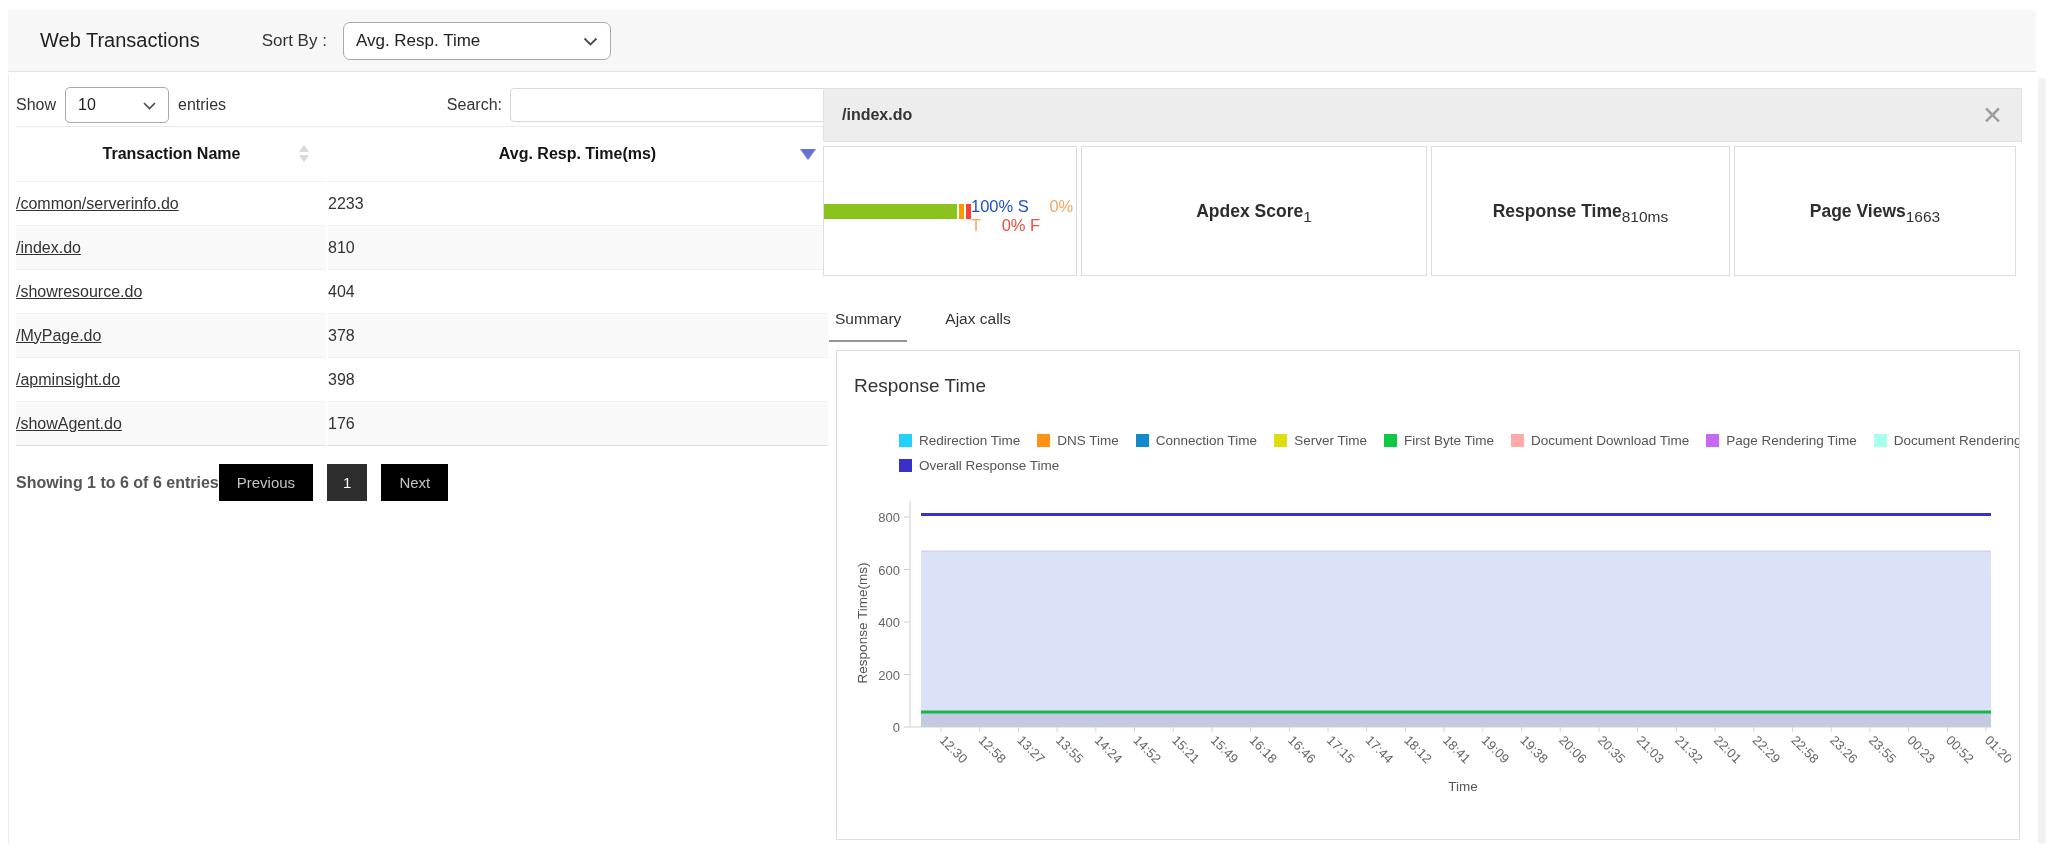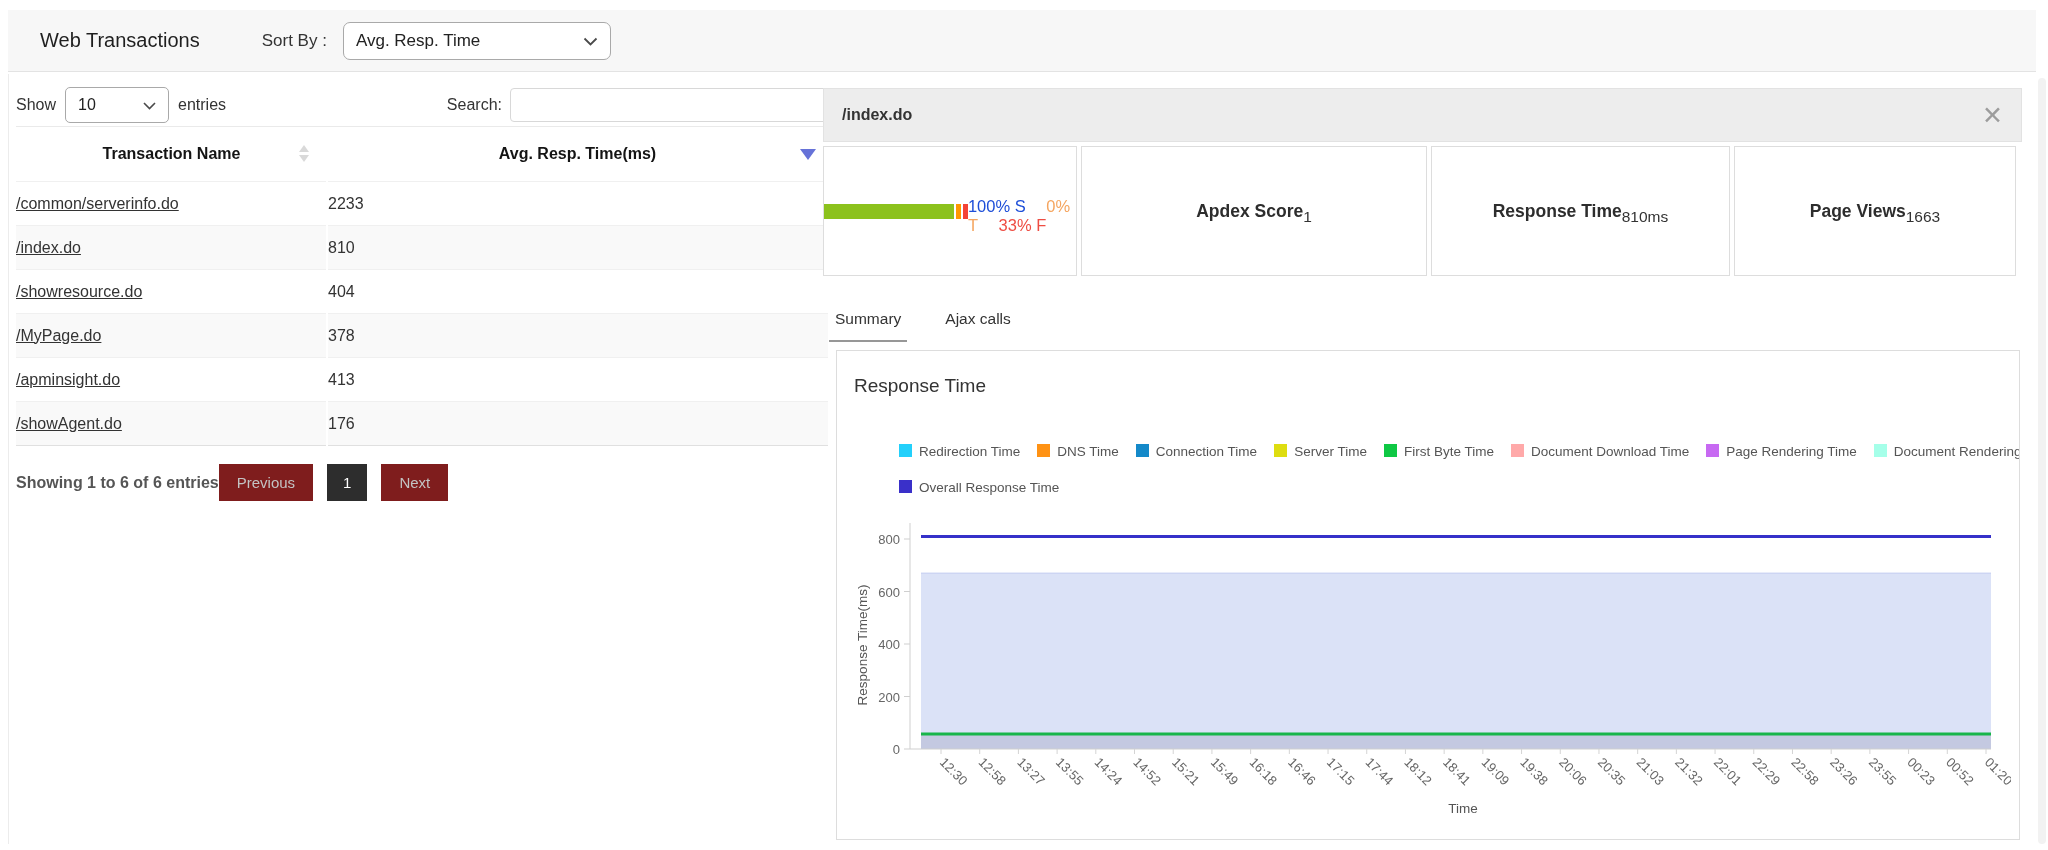--- a/index.html
+++ b/index.html
@@ -43,21 +43,21 @@
   table.txn td{height:43px;padding:0;}
   table.txn tbody tr{border-top:1px solid #f0f0f0;}
   table.txn tbody tr.even td{background:#f9f9f9;}
   td.cell-name{padding-left:4px;}
   td.cell-val{padding-left:6px;border-left:2px solid #fff;}
   a.txn-link{color:#333;text-decoration:underline;cursor:pointer;}
 
   .table-footer{margin-top:18px;display:flex;justify-content:flex-start;align-items:center;}
   .table-info{font-size:16px;font-weight:bold;color:#555;}
   .pagination{display:flex;align-items:center;margin-right:22px;}
-  .page-btn{font-size:15px;color:#c3c3c3;background:#7f1d1d;padding:10px 18px;cursor:default;}
+  .page-btn{font-size:15px;color:#c3c3c3;background:#000000;padding:10px 18px;cursor:default;}
   .page-current{font-size:15px;background:#2d2d2d;color:#fff;margin:0 14px;padding:10px 16px;cursor:pointer;}
 
   
   .right-panel{position:absolute;left:823px;top:88px;width:1199px;}
   .panel-header{height:54px;background:#ededed;border:1px solid #e2e2e2;box-sizing:border-box;
     display:flex;align-items:center;padding:0 18px;}
   .panel-title{font-weight:bold;font-size:16px;color:#333;}
   .close-x{margin-left:auto;color:#9c9c9c;font-size:25px;line-height:1;cursor:pointer;font-weight:bold;}
 
   .cards{display:flex;gap:4px;margin-top:4px;}
@@ -78,21 +78,21 @@
 
   .tabs{margin-top:34px;display:flex;padding-left:6px;}
   .tab{font-size:15.5px;color:#333;padding:0 6px 12px;margin-right:32px;cursor:pointer;}
   .tab.active{border-bottom:2px solid #979797;}
 
   .chart-box{border:1px solid #ddd;margin:8px 2px 0 13px;height:490px;box-sizing:border-box;
     background:#fff;overflow:hidden;}
   .chart-title{font-size:19px;color:#333;margin:24px 0 0 17px;}
   .legend{margin:36px 0 0 62px;font-size:13.5px;color:#555;}
   .legend-row{display:flex;align-items:center;margin-bottom:10px;}
-  .legend-item{display:flex;align-items:flex-start;margin-right:17px;cursor:pointer;white-space:nowrap;margin-top:11px;}
+  .legend-item{display:flex;align-items:center;margin-right:17px;cursor:pointer;white-space:nowrap;}
   .legend-swatch{width:13px;height:13px;margin-right:7px;flex:0 0 auto;}
   #chart-svg{display:block;margin-left:14px;margin-top:2px;}
 </style>
 </head>
 <body>
 
 <div class="page-left-border"></div>
 <div class="scrollbar-track"></div>
 
 <div class="topbar">
@@ -156,21 +156,21 @@
         <tr class="">
           <td class="cell-name"><a class="txn-link">/showresource.do</a></td>
           <td class="cell-val">404</td>
         </tr>
         <tr class="even">
           <td class="cell-name"><a class="txn-link">/MyPage.do</a></td>
           <td class="cell-val">378</td>
         </tr>
         <tr class="">
           <td class="cell-name"><a class="txn-link">/apminsight.do</a></td>
-          <td class="cell-val">413</td>
+          <td class="cell-val">398</td>
         </tr>
         <tr class="even">
           <td class="cell-name"><a class="txn-link">/showAgent.do</a></td>
           <td class="cell-val">176</td>
         </tr>
       </tbody>
   </table>
 
   <div class="table-footer">
     <span class="table-info">Showing 1 to 6 of 6 entries</span>
@@ -193,21 +193,21 @@
       <div class="apdex-bar">
         <span class="seg-s"></span>
         <span class="seg-gap"></span>
         <span class="seg-t"></span>
         <span class="seg-gap"></span>
         <span class="seg-f"></span>
       </div>
       <div class="apdex-labels">
         <span class="lbl-s">100% S</span>
         <span class="lbl-t">0% T</span>
-        <span class="lbl-f">33% F</span>
+        <span class="lbl-f">0% F</span>
       </div>
     </div>
     <div class="card c2">
       <span class="card-title">Apdex Score</span>
       <span class="card-value">1</span>
     </div>
     <div class="card c3">
       <span class="card-title">Response Time</span>
       <span class="card-value">810ms</span>
     </div>

